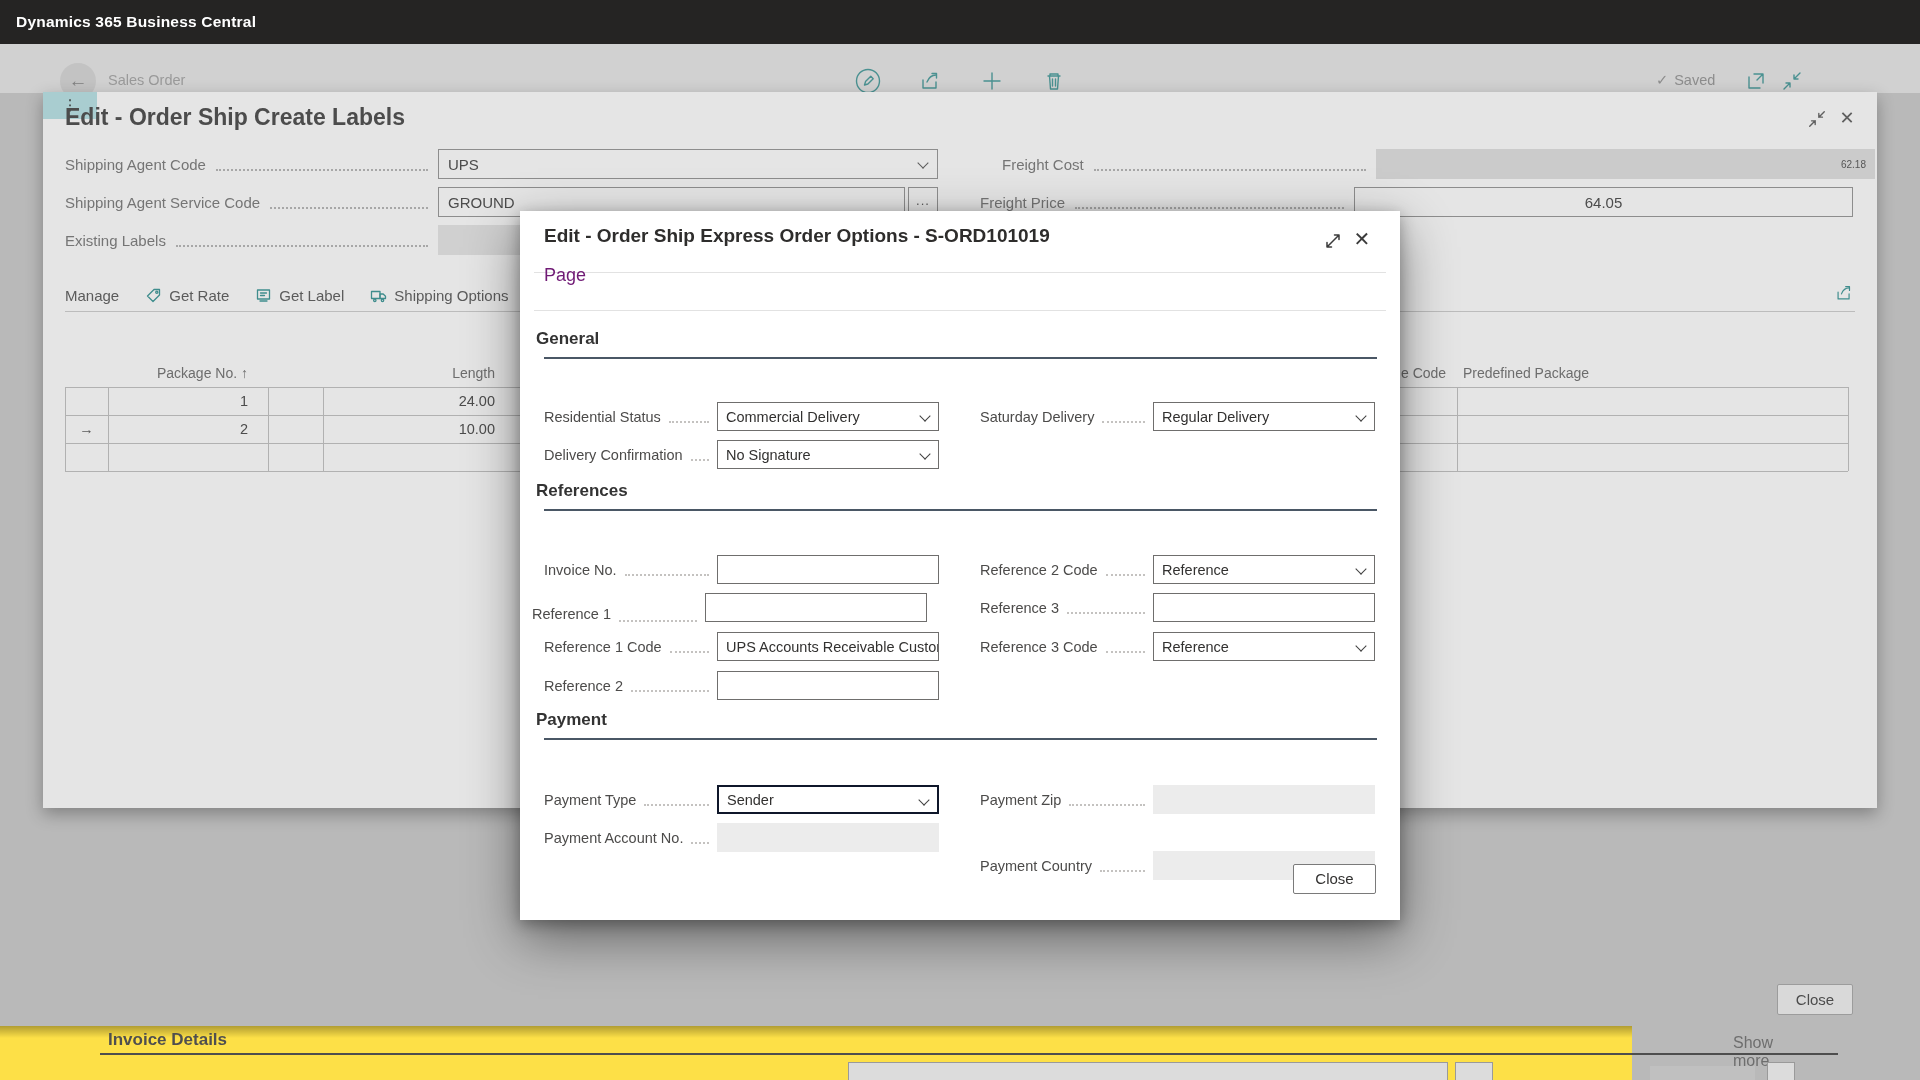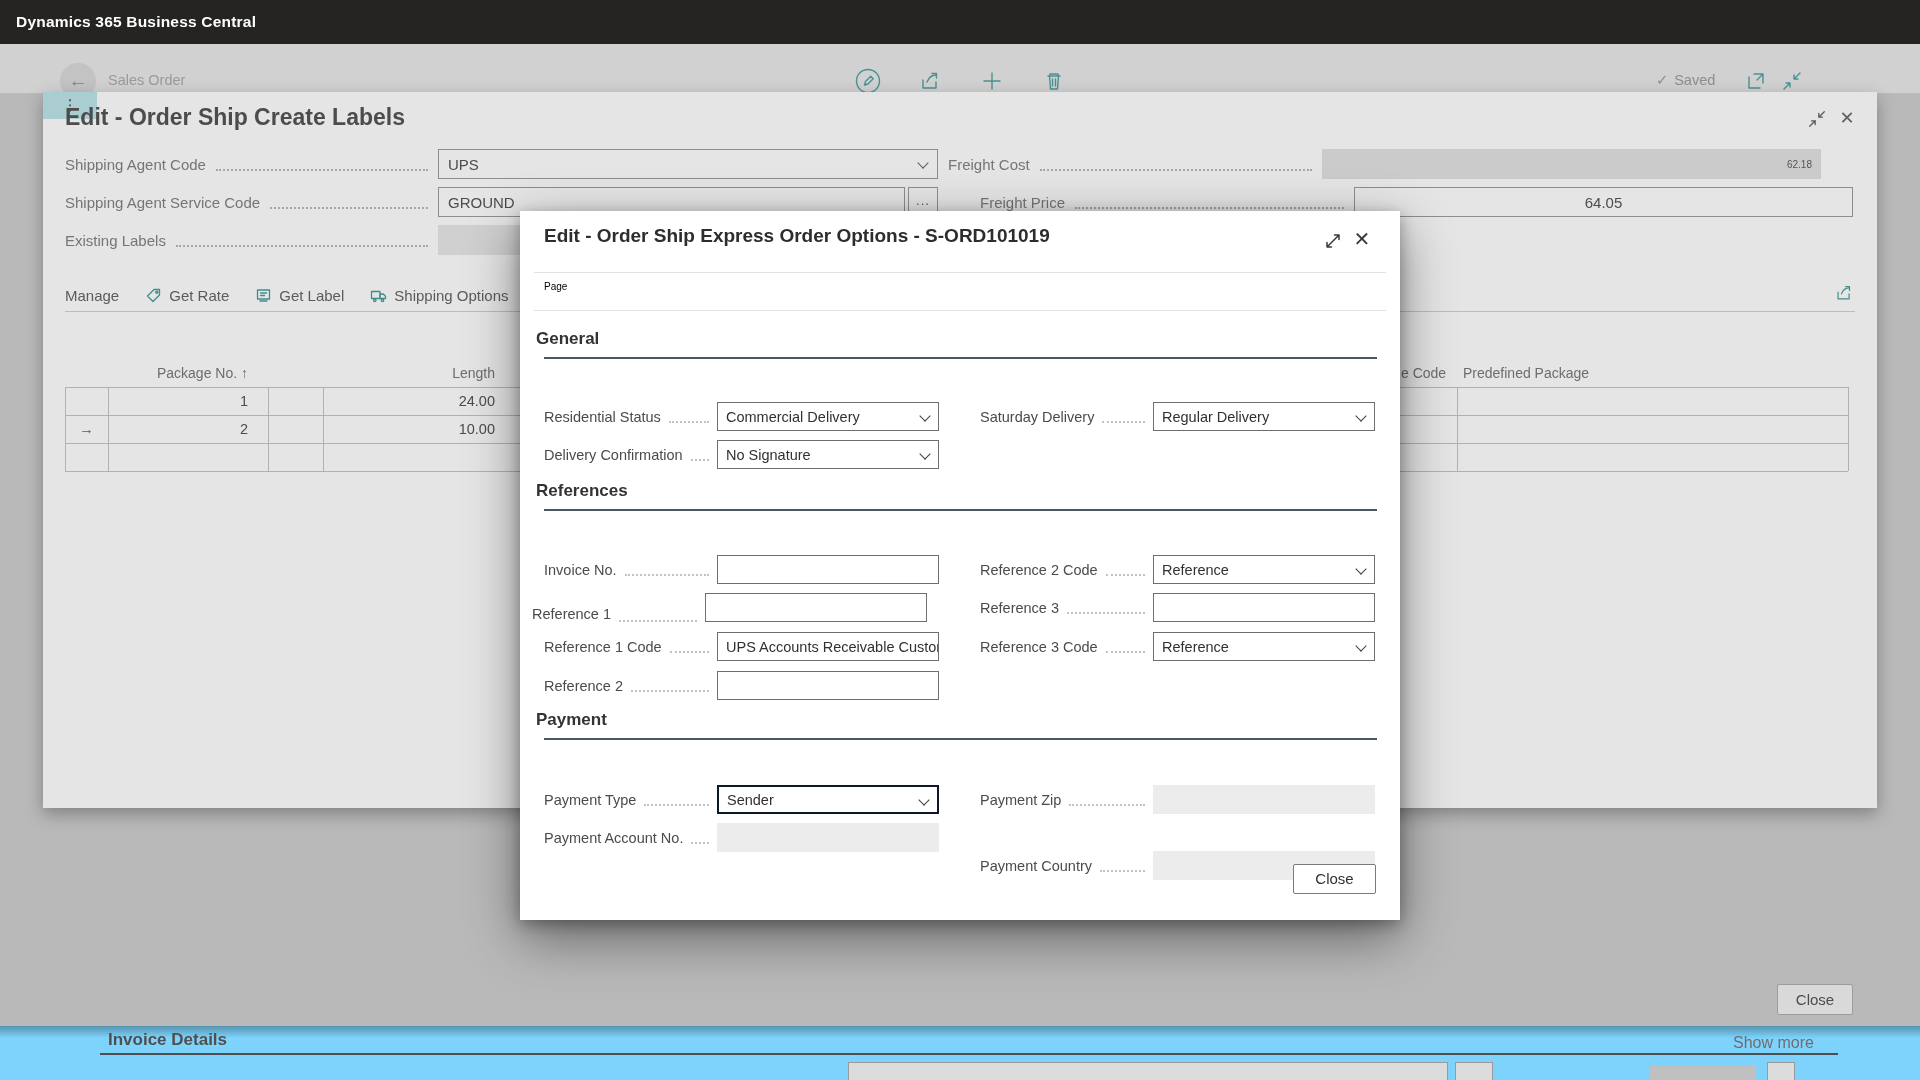--- a/index.html
+++ b/index.html
@@ -69,39 +69,39 @@
           color:#4c4c4c; }
   .rt { text-align:right; }
   #ctxcell { left:249px; top:324px; width:54px; height:27px; background:#a9cdd0;
              color:#3d3d3d; text-align:center; line-height:26px; font-size:15px; }
   #rowarrow { left:22px; top:323px; width:43px; text-align:center; color:#5a5a5a; }
 
   .btn-dim { position:absolute; background:#d9d9d9; border:1px solid #9c9c9c;
              border-radius:2px; font-size:15px; color:#4c4c4c; text-align:center; }
 
   
-  #below { left:0; top:1026px; width:1920px; height:54px; background:#7dd3fc; z-index:4; }
+  #below { left:0; top:1026px; width:1632px; height:54px; background:#fde047; z-index:4; }
   #below .shade { position:absolute; left:0; top:0; width:100%; height:12px;
                   background:linear-gradient(rgba(0,0,0,.30), rgba(0,0,0,0)); }
   #invdet { position:absolute; left:108px; top:4px; font-size:17px; font-weight:700;
             color:#4f4f4f; }
   #showmore { position:absolute; left:1733px; top:8px; font-size:16px; color:#6e6e6e; }
   #invline { position:absolute; left:100px; top:27px; width:1738px; height:0;
              border-top:2px solid #4e4e4e; }
   .sliver { position:absolute; border:1px solid #9a9a9a; background:#dcdcdc; height:22px; top:36px; }
   .sliver.gray { background:#c0c0c0; border:none; height:16px; top:40px; }
 
   
   #modal { left:520px; top:211px; width:880px; height:709px; background:#ffffff;
            box-shadow:0 18px 50px rgba(0,0,0,.45), 0 4px 14px rgba(0,0,0,.3); z-index:20; }
   #modal .title { left:24px; top:14px; font-size:19px; font-weight:600; color:#2e2d2c; }
   #modal .winic { color:#3b3b3b; }
   #modal .xglyph { color:#3b3b3b; }
   .mline { position:absolute; left:14px; width:852px; height:0; border-top:1px solid #e2e2e2; }
-  #pagemenu { left:24px; top:70px; font-size:10px; color:#000000; }
+  #pagemenu { left:24px; top:54px; font-size:18px; color:#701a75; }
   .sect { position:absolute; left:16px; font-size:17px; font-weight:600; color:#333333; }
   .srule { position:absolute; left:24px; width:833px; height:0; border-top:2px solid #4a5765; }
 
   .mrow { position:absolute; display:flex; align-items:center; height:29px; width:395px;margin-top:28px; }
   .mlabel { font-size:14.5px; color:#4c4b4a; white-space:nowrap; }
   .mleader { flex:1; height:12px; border-bottom:2px dotted #c4c2c0; margin:0 8px; }
   .mctl { position:relative; height:29px; width:222px; flex:0 0 222px;
           border:1px solid #6f6e6d; background:#fff; display:flex; align-items:center;
           padding:0 24px 0 8px; font-size:14.5px; color:#323130; white-space:nowrap;
           overflow:hidden; }
@@ -176,21 +176,21 @@
     <div class="xglyph abs" style="left:1794px;top:16px;width:20px;">✕</div>
 
     <div class="frow" style="left:22px;top:57px;width:873px;">
       <span class="flabel">Shipping Agent Code</span>
       <span class="leader"></span>
       <div class="ctl" style="width:500px;flex:0 0 500px;">
         <span>UPS</span>
         <span class="chev"></span>
       </div>
     </div>
-    <div class="frow" style="left:905px;top:57px;width:873px;">
+    <div class="frow" style="left:959px;top:57px;width:873px;">
       <span class="flabel">Freight Cost</span>
       <span class="leader"></span>
       <div class="dis num" style="width:499px;flex:0 0 499px;">
         <span>62.18</span>
       </div>
     </div>
 
     <div class="frow" style="left:22px;top:95px;width:873px;">
       <span class="flabel">Shipping Agent Service Code</span>
       <span class="leader"></span>

